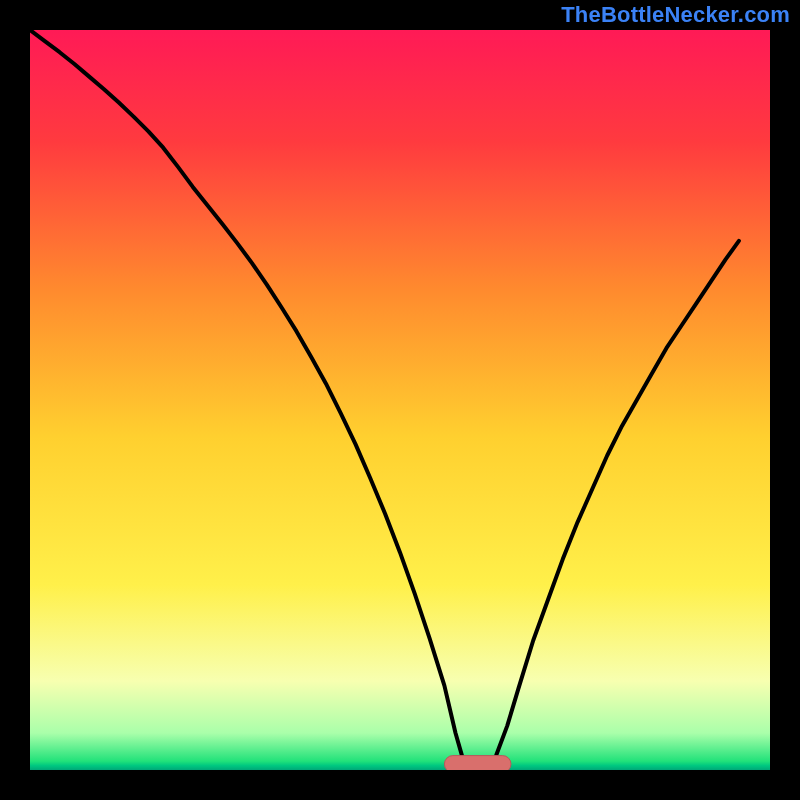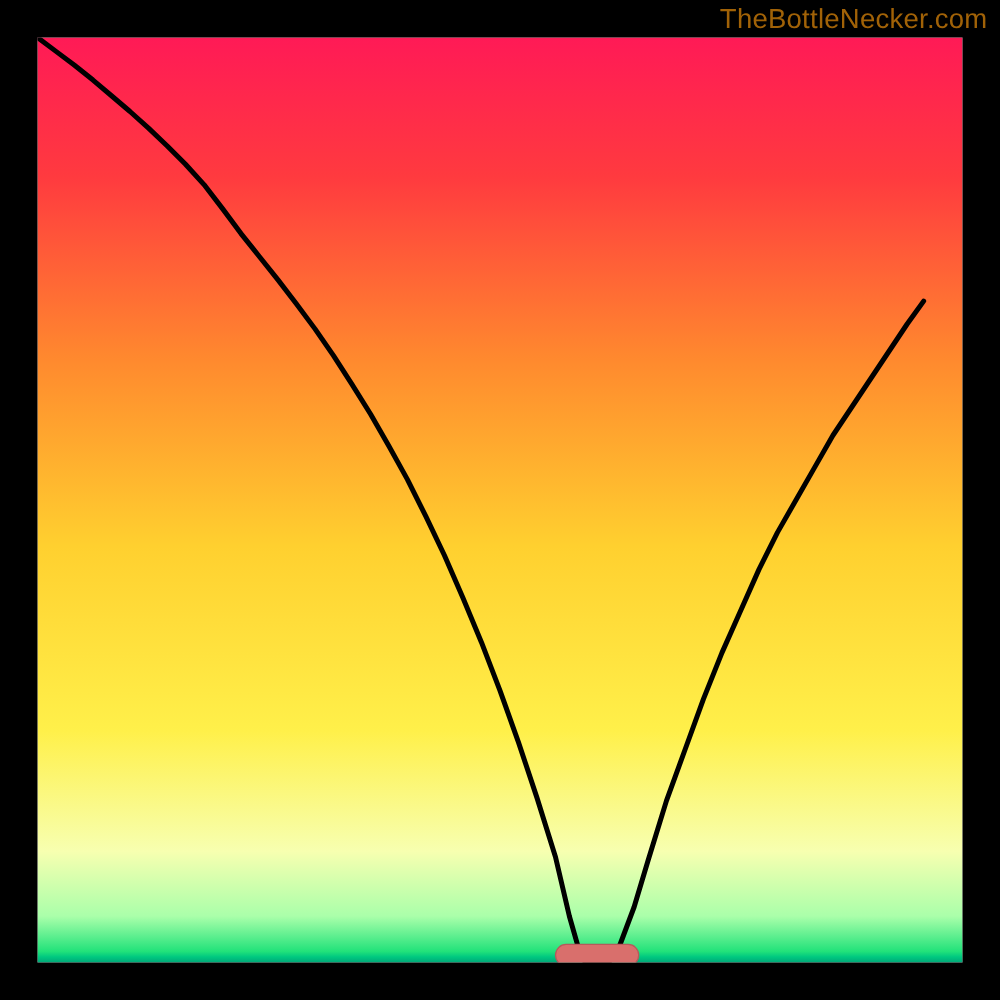--- a/index.html
+++ b/index.html
@@ -14,22 +14,22 @@
   .stage {
     position: relative;
     width: 800px;
     height: 800px;
   }
   .watermark {
     position: absolute;
     top: 2px;
     right: 10px;
     font-size: 22px;
-    font-weight: 400;
-    color: #a16207;
+    font-weight: 700;
+    color: #3b82f6;
     letter-spacing: 0.2px;
     z-index: 10;
     text-align: center;
   }
   svg.chart-svg {
     position: absolute;
     top: 0;
     left: 0;
     width: 800px;
     height: 800px;

